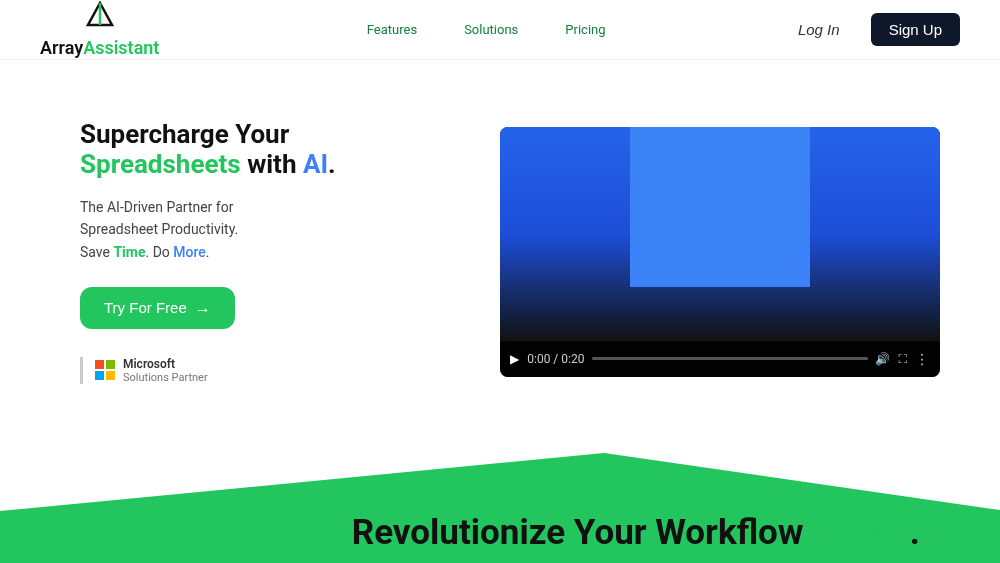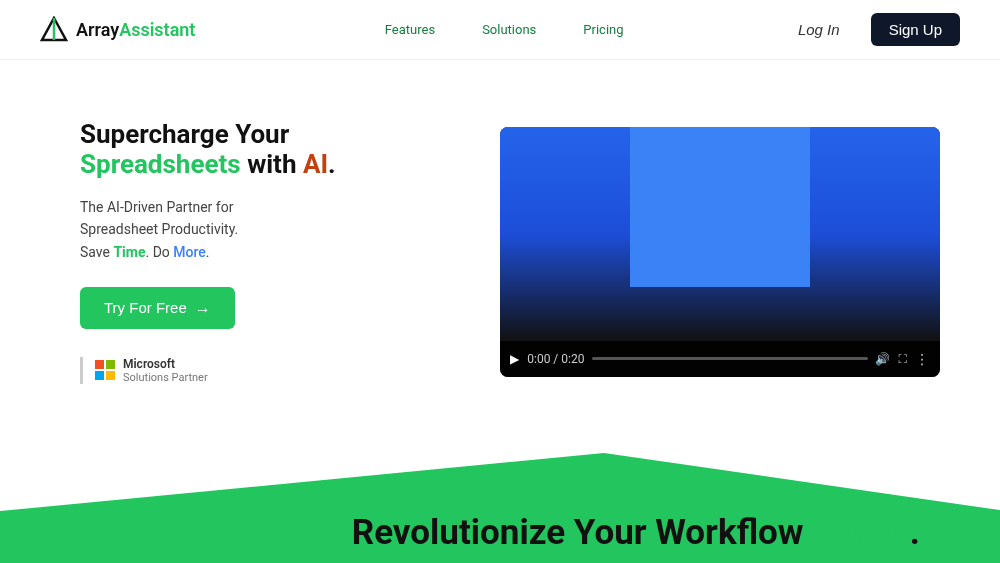--- a/index.html
+++ b/index.html
@@ -4,48 +4,48 @@
   <style>
     * { margin: 0; padding: 0; box-sizing: border-box; }
     body { font-family: -apple-system, BlinkMacSystemFont, 'Segoe UI', Roboto, sans-serif; background: #fff; width: 1000px; height: 563px; overflow: hidden; }
 
     
     nav {
       display: flex; align-items: center; justify-content: space-between;
       padding: 0 40px; height: 60px; border-bottom: 1px solid #f0f0f0;
       position: relative; z-index: 10; background: #fff;
     }
-    .nav-logo { display: flex; align-items: center; gap: 8px; }
+    .nav-logo { display: flex; align-items: center; gap: 8px; flex-direction: column; }
     .nav-logo-icon { width: 28px; height: 28px; }
     .logo-text { font-size: 18px; font-weight: 600; color: #111; }
     .logo-text span { color: #22c55e; }
     .nav-links { display: flex; gap: 32px; }
     .nav-links a { text-decoration: none; color: #15803d; font-size: 13px; cursor: pointer; margin-left: 15px; }
     .nav-right { display: flex; align-items: center; gap: 16px; }
     .btn-login { background: none; border: none; font-size: 15px; color: #333; cursor: pointer; font-style: italic; }
     .btn-signup {
       background: #0f172a; color: #fff; border: none; border-radius: 6px;
       padding: 8px 18px; font-size: 15px; font-weight: 500; cursor: pointer; margin-left: 15px;
     }
 
     
     .hero {
       display: flex; align-items: center; justify-content: space-between;
       padding: 60px 60px 40px 80px; position: relative;
     }
     .hero-left { max-width: 380px; }
     .hero-title { font-size: 26px; font-weight: 700; line-height: 1.15; color: #111; margin-bottom: 4px; }
     .hero-title .green { color: #22c55e; }
-    .hero-title .blue { color: #c2410c; }
+    .hero-title .blue { color: #3b82f6; }
     .hero-subtitle { font-size: 14px; color: #444; line-height: 1.6; margin: 16px 0 24px; }
     .hero-subtitle .time-link { color: #22c55e; font-weight: 700; }
     .hero-subtitle .more-link { color: #3b82f6; font-weight: 500; }
     .btn-try {
       display: inline-flex; align-items: center; gap: 8px;
-      background: #22c55e; color: #fff; border: none; border-radius: 6px;
+      background: #22c55e; color: #fff; border: none; border-radius: 12px;
       padding: 12px 24px; font-size: 15px; font-weight: 500; cursor: pointer;
     }
     .btn-try .arrow { font-size: 16px; }
     .ms-badge { display: flex; align-items: center; gap: 8px; margin-top: 28px; padding-left: 12px; border-left: 3px solid #ccc; }
     .ms-grid { display: grid; grid-template-columns: 1fr 1fr; gap: 2px; width: 20px; height: 20px; }
     .ms-grid span { display: block; }
     .ms-grid span:nth-child(1) { background: #f25022; }
     .ms-grid span:nth-child(2) { background: #7fba00; }
     .ms-grid span:nth-child(3) { background: #00a4ef; }
     .ms-grid span:nth-child(4) { background: #ffb900; }

